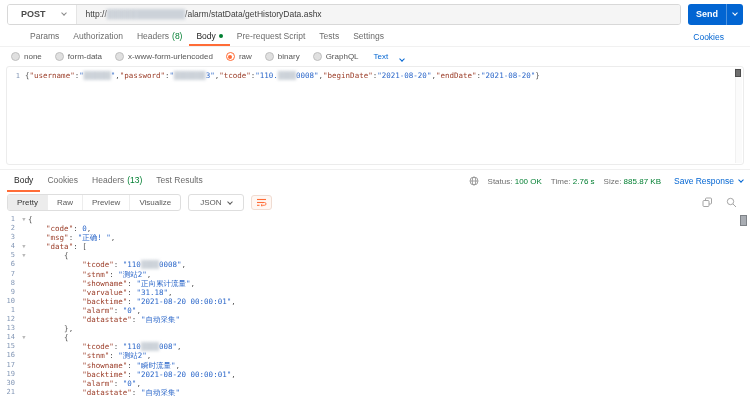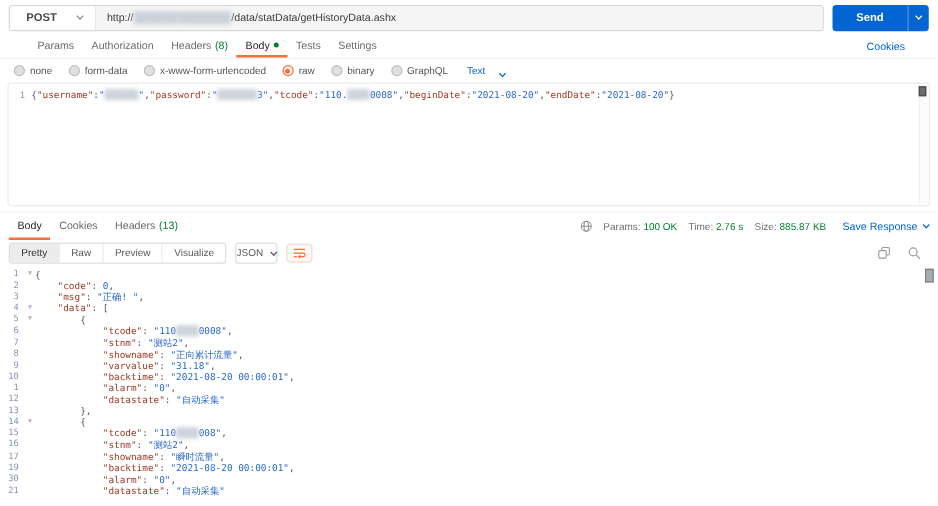--- a/index.html
+++ b/index.html
@@ -6,21 +6,21 @@
   html,body{width:750px;height:405px;overflow:hidden}
   body{font-family:"Liberation Sans",sans-serif;background:#fff;color:#333}
   .app{display:flex;flex-direction:column;width:750px;height:405px}
 
   
   .urlbar{display:flex;align-items:center;gap:7px;padding:4px 7px;height:28px;flex:none}
   .url-group{flex:1;display:flex;height:21px;border:1px solid #d8d8d8;border-radius:3px;overflow:hidden;background:#fff}
   .method{display:flex;align-items:center;gap:16px;padding:0 10px 0 13px;font-weight:bold;font-size:9px;color:#4a4a4a;background:#fff;border-right:1px solid #e5e5e5}
   .urlfield{flex:1;display:flex;align-items:center;background:#f5f5f5;padding:0 9px;font-size:8.5px;color:#3d3d3d;white-space:nowrap;overflow:hidden}
   .send{display:flex;height:21px;background:#0265d2;border-radius:3px;color:#fff;font-size:9px;font-weight:bold;flex:none;cursor:pointer}
-  .send-main{padding:0 19px;display:flex;align-items:center}
+  .send-main{padding:0 8px;display:flex;align-items:center}
   .send-chev{padding:0 6px;display:flex;align-items:center;border-left:1px solid rgba(255,255,255,.3)}
 
   .chev{width:4px;height:4px;border-right:1px solid currentColor;border-bottom:1px solid currentColor;transform:rotate(45deg);display:inline-block;margin-top:-2px}
   .method .chev{color:#8a8a8a}
 
   
   .req-tabs{display:flex;align-items:center;height:19px;padding:0 23px;font-size:8.5px;color:#6b6b6b;border-bottom:1px solid #f1f1f1;flex:none}
   .tab{padding:0 7px;height:100%;display:flex;align-items:center;gap:3px;border-bottom:2px solid transparent;cursor:pointer}
   .tab.active{color:#1f1f1f;border-bottom-color:#ff6c37}
   .count{color:#007f31}
@@ -47,21 +47,21 @@
   .resp{display:flex;flex-direction:column;flex:1;border-top:1px solid #f0f0f0;min-height:0}
   .resp-head{display:flex;align-items:center;height:22px;padding:0 7px;font-size:8.5px;color:#6b6b6b;flex:none}
   .meta{margin-left:auto;display:flex;align-items:center;gap:9px;font-size:8px;color:#6f6f6f}
   .mv{color:#007f31}
   .save{color:#0265d2;display:flex;align-items:center;gap:5px;font-size:8.5px;padding-left:4px;cursor:pointer}
   .resp-toolbar{display:flex;align-items:center;height:21px;padding:0 7px;gap:7px;flex:none}
   .seg{display:flex;border:1px solid #dedede;border-radius:3px;overflow:hidden;font-size:8px;color:#5a5a5a;background:#fff}
   .seg span{padding:3px 9px;border-right:1px solid #ededed;cursor:pointer}
   .seg span:last-child{border-right:none}
   .seg span.active{background:#ececec;color:#333}
-  .fmt{display:flex;align-items:center;gap:6px;border:1px solid #dedede;border-radius:3px;padding:3px 0;font-size:8px;color:#5a5a5a;cursor:pointer}
+  .fmt{display:flex;align-items:center;gap:6px;border:1px solid #dedede;border-radius:3px;padding:3px 11px;font-size:8px;color:#5a5a5a;cursor:pointer}
   .wrapbtn{border:1px solid #f0dcd2;border-radius:3px;padding:2px 4px;display:flex;align-items:center;background:#fff7f3;cursor:pointer}
   .ricons{margin-left:auto;display:flex;gap:13px;align-items:center;padding-right:6px}
   .icon-btn{cursor:pointer;display:flex;align-items:center}
 
   .resp-code{position:relative;flex:1;font-family:"DejaVu Sans Mono",monospace;font-size:7.5px;line-height:9.1px;padding-top:2px;overflow:hidden}
   .crow{display:flex}
   .crow .ln{width:20px;font-size:7px;line-height:9.1px}
   .fold{width:8px;color:#b9b9b9;font-size:5.5px;line-height:9.1px;text-align:center;flex:none}
   .jk{color:#9a3b26}
   .js{color:#2a66c9}
@@ -76,21 +76,21 @@
 
   <div class="urlbar">
     <div class="url-group">
       <div class="method">
         <span>POST</span>
         <span class="chev"></span>
       </div>
       <div class="urlfield">
         <span>http://</span>
           <span class="redact">█████████████</span>
-          <span>/data/statData/getHistoryData.ashx</span>
+          <span>/alarm/statData/getHistoryData.ashx</span>
       </div>
     </div>
     <div class="send">
       <span class="send-main">Send</span>
       <span class="send-chev">
           <span class="chev"></span>
         </span>
     </div>
   </div>
 
@@ -103,20 +103,23 @@
       </div>
     <div class="tab">
         <span>Headers</span>
         <span class="count">(8)</span>
       </div>
     <div class="tab active">
         <span>Body</span>
         <span class="gdot"></span>
       </div>
     <div class="tab">
+        <span>Pre-request Script</span>
+      </div>
+    <div class="tab">
         <span>Tests</span>
       </div>
     <div class="tab">
         <span>Settings</span>
       </div>
     <div class="cookies">Cookies</div>
   </div>
 
   <div class="modes">
     <div class="mode">
@@ -164,31 +167,34 @@
     <div class="resp-head">
       <div class="tab active">
           <span>Body</span>
         </div>
       <div class="tab">
           <span>Cookies</span>
         </div>
       <div class="tab">
           <span>Headers</span>
           <span class="count">(13)</span>
+        </div>
+      <div class="tab">
+          <span>Test Results</span>
         </div>
 
       <div class="meta">
         <span class="icon-btn">
           <svg width="10" height="10" viewBox="0 0 10 10">
               <circle cx="5" cy="5" r="4" fill="none" stroke="#8a8a8a" stroke-width="0.8"></circle>
               <ellipse cx="5" cy="5" rx="1.8" ry="4" fill="none" stroke="#8a8a8a" stroke-width="0.8"></ellipse>
               <line x1="1" y1="5" x2="9" y2="5" stroke="#8a8a8a" stroke-width="0.8"></line>
             </svg>
         </span>
-        <span><span>Params:</span> <span class="mv">100 OK</span></span>
+        <span><span>Status:</span> <span class="mv">100 OK</span></span>
         <span><span>Time:</span> <span class="mv">2.76 s</span></span>
         <span><span>Size:</span> <span class="mv">885.87 KB</span></span>
         <span class="save">
             <span>Save Response</span>
             <span class="chev"></span>
           </span>
       </div>
     </div>
 
     <div class="resp-toolbar">

